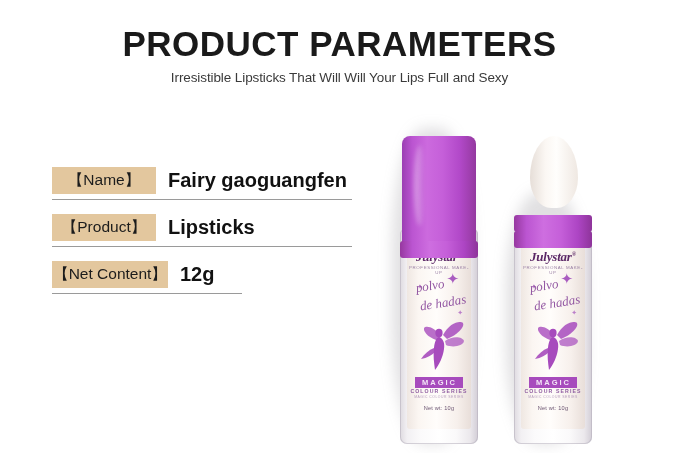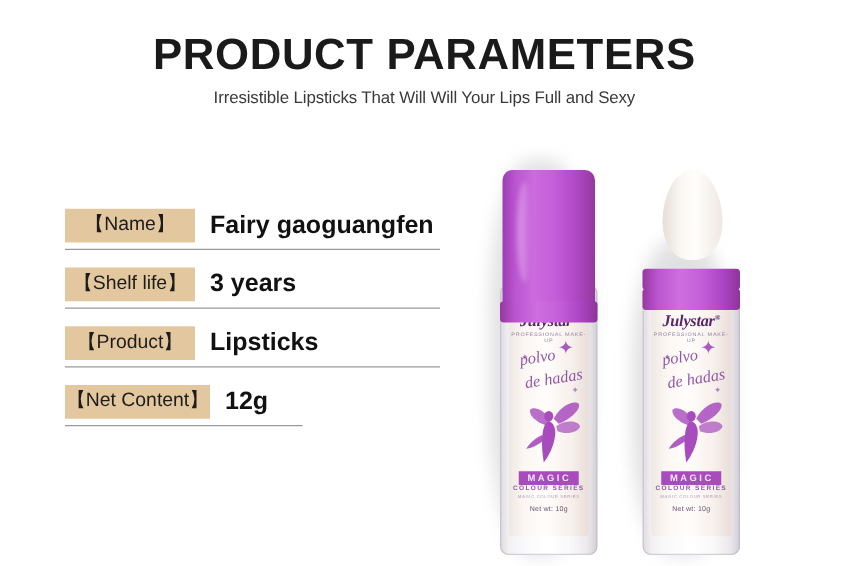--- a/index.html
+++ b/index.html
@@ -276,27 +276,20 @@
 <div id="spec-table">
 
   <div class="spec-row">
     <div class="spec-line">
       <span class="spec-label lbl-w1">【Name】</span>
       <span class="spec-value">Fairy gaoguangfen</span>
     </div>
     <div class="spec-divider div-full"></div>
   </div>
 
-  <div class="spec-row">
-    <div class="spec-line">
-      <span class="spec-label lbl-w2">【Shelf life】</span>
-      <span class="spec-value">3 years</span>
-    </div>
-    <div class="spec-divider div-full"></div>
-  </div>
 
 
   <div class="spec-row">
     <div class="spec-line">
       <span class="spec-label lbl-w4">【Product】</span>
       <span class="spec-value">Lipsticks</span>
     </div>
     <div class="spec-divider div-full"></div>
   </div>
 

